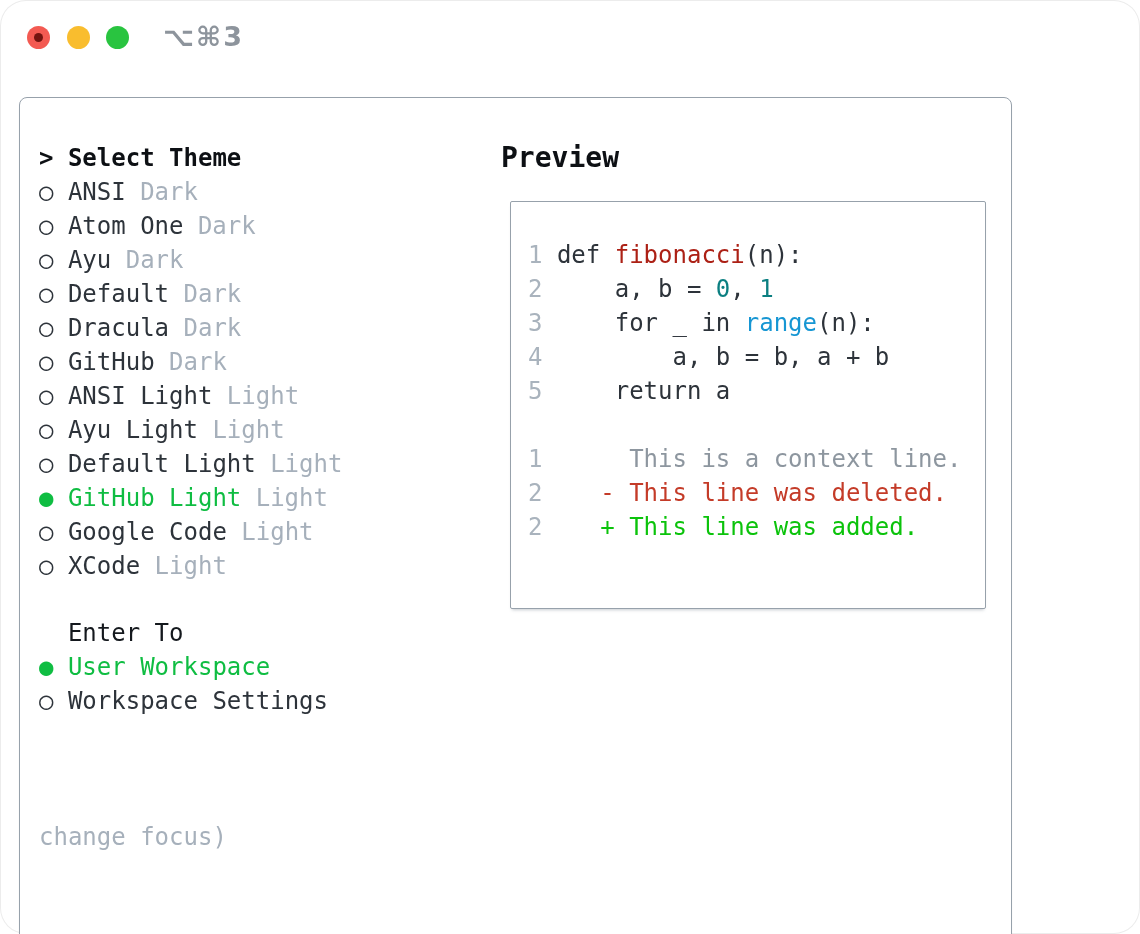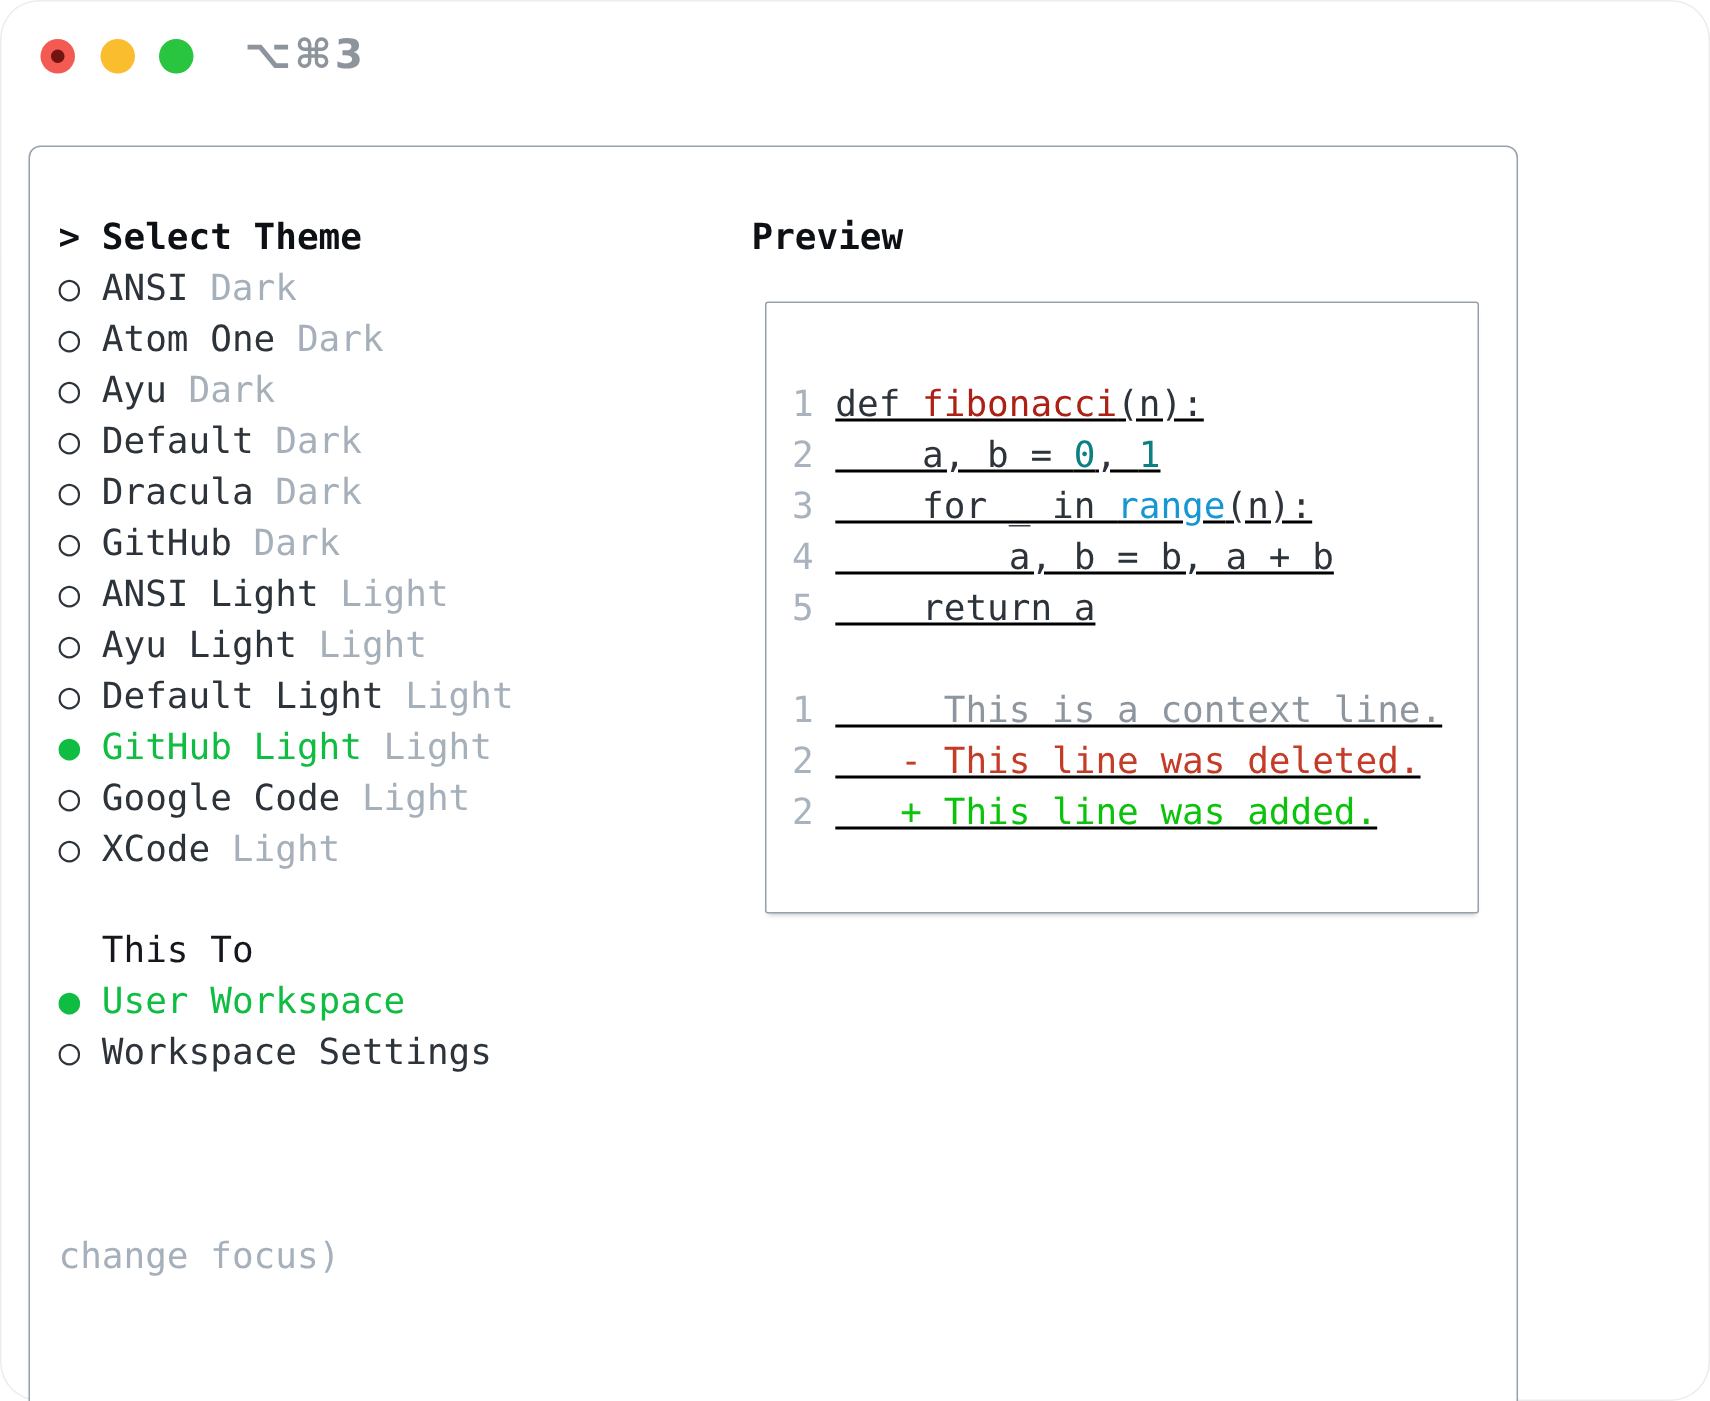--- a/index.html
+++ b/index.html
@@ -48,29 +48,29 @@
   .mk.sel { color:var(--accent-green); }
   .nm  { color:var(--text-dark); }
   .nm.sel { color:var(--accent-green); }
   .tg  { color:var(--muted-gray); margin-left:1ch; }
   .hdr .mk, .hdr .nm { color:#0d1014; font-weight:bold; }
   .sect-label { color:#14181d; }
 
   
   .preview-label {
     position:absolute; left:481px; top:43px;
-    font-size:24px; line-height:34px; font-weight:bold; color:#0d1014;
+    font-size:28px; line-height:34px; font-weight:bold; color:#0d1014;
   }
   .preview-box {
     position:absolute; left:490px; top:103px; width:476px; height:408px;
     background:#ffffff;
     border:1.5px solid #97a1ab; border-radius:2px;
     box-shadow: 0 3px 3px -2px rgba(130,140,150,0.45);
   }
-  .code { position:absolute; left:17px; top:50px;text-decoration:underline; }
+  .code { position:absolute; left:17px; top:36px; }
   .cline { height:34px; white-space:pre; }
   .ln { display:inline-block; width:2ch; color:var(--line-number-gray); }
   .tok-p   { color:var(--text-dark); }
   .tok-fn  { color:var(--function-red); }
   .tok-num { color:var(--number-teal); }
   .tok-bi  { color:var(--builtin-blue); }
   .tok-ctx { color:var(--context-gray); }
   .tok-del { color:var(--deleted-red); }
   .tok-add { color:var(--added-green); }
 </style>
@@ -85,21 +85,21 @@
     </span>
     <span class="tl yellow"></span>
     <span class="tl green"></span>
     <div class="window-title">⌥⌘3</div>
   </div>
 
   <div class="panel">
 
     <div class="theme-list mono24" id="theme-list"><div class="row hdr"><span class="mk">&gt;</span><span class="nm">Select Theme</span></div><div class="row"><span class="mk">○</span><span class="nm">ANSI</span><span class="tg">Dark</span></div><div class="row"><span class="mk">○</span><span class="nm">Atom One</span><span class="tg">Dark</span></div><div class="row"><span class="mk">○</span><span class="nm">Ayu</span><span class="tg">Dark</span></div><div class="row"><span class="mk">○</span><span class="nm">Default</span><span class="tg">Dark</span></div><div class="row"><span class="mk">○</span><span class="nm">Dracula</span><span class="tg">Dark</span></div><div class="row"><span class="mk">○</span><span class="nm">GitHub</span><span class="tg">Dark</span></div><div class="row"><span class="mk">○</span><span class="nm">ANSI Light</span><span class="tg">Light</span></div><div class="row"><span class="mk">○</span><span class="nm">Ayu Light</span><span class="tg">Light</span></div><div class="row"><span class="mk">○</span><span class="nm">Default Light</span><span class="tg">Light</span></div><div class="row"><span class="mk sel">●</span><span class="nm sel">GitHub Light</span><span class="tg">Light</span></div><div class="row"><span class="mk">○</span><span class="nm">Google Code</span><span class="tg">Light</span></div><div class="row"><span class="mk">○</span><span class="nm">XCode</span><span class="tg">Light</span></div></div>
 
-    <div class="apply-list mono24" id="apply-list"><div class="row"><span class="mk"> </span><span class="nm sect-label">This To</span></div><div class="row"><span class="mk sel">●</span><span class="nm sel">User Workspace</span></div><div class="row"><span class="mk">○</span><span class="nm">Workspace Settings</span></div></div>
+    <div class="apply-list mono24" id="apply-list"><div class="row"><span class="mk"> </span><span class="nm sect-label">Enter To</span></div><div class="row"><span class="mk sel">●</span><span class="nm sel">User Workspace</span></div><div class="row"><span class="mk">○</span><span class="nm">Workspace Settings</span></div></div>
 
     <div class="hint mono24">
       <div class="row">change focus)</div>
     </div>
 
     <div class="preview-label">Preview</div>
 
     <div class="preview-box">
       <div class="code mono24" id="code-block"><div class="cline"><span class="ln">1</span><span class="tok-p">def </span><span class="tok-fn">fibonacci</span><span class="tok-p">(n):</span></div><div class="cline"><span class="ln">2</span><span class="tok-p">    a, b = </span><span class="tok-num">0</span><span class="tok-p">, </span><span class="tok-num">1</span></div><div class="cline"><span class="ln">3</span><span class="tok-p">    for _ in </span><span class="tok-bi">range</span><span class="tok-p">(n):</span></div><div class="cline"><span class="ln">4</span><span class="tok-p">        a, b = b, a + b</span></div><div class="cline"><span class="ln">5</span><span class="tok-p">    return a</span></div><div class="cline"><span class="ln"></span></div><div class="cline"><span class="ln">1</span><span class="tok-ctx">     This is a context line.</span></div><div class="cline"><span class="ln">2</span><span class="tok-del">   - This line was deleted.</span></div><div class="cline"><span class="ln">2</span><span class="tok-add">   + This line was added.</span></div></div>
     </div>

